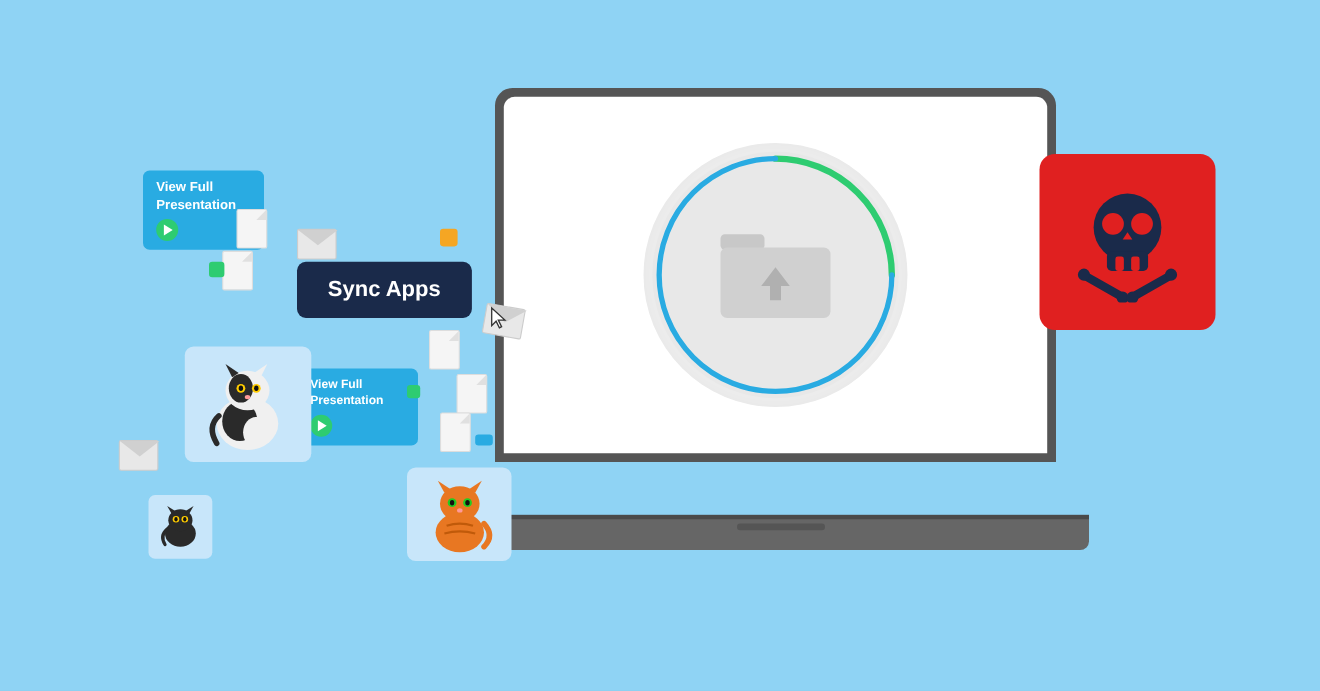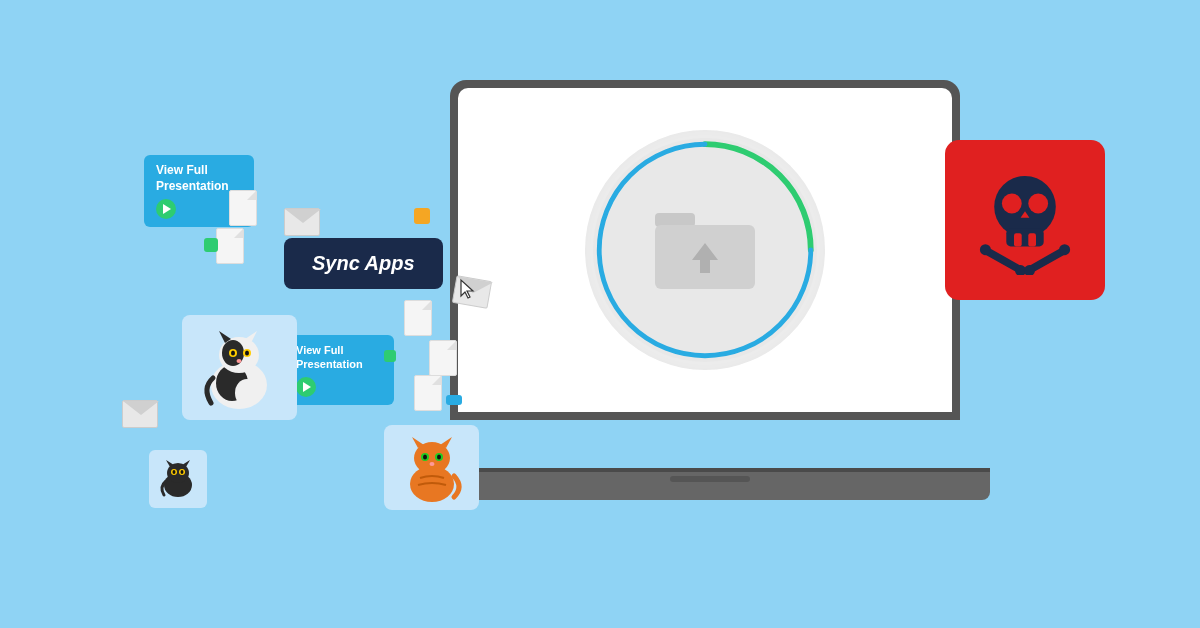--- a/index.html
+++ b/index.html
@@ -127,21 +127,21 @@
     }
 
     .skull-svg {
       width: 110px;
       height: 110px;
     }
 
     
     .floating-items {
       position: absolute;
-      left: 74px;
+      left: 60px;
       top: 60px;
       width: 400px;
       height: 510px;
     }
 
     
     .vfp-top {
       position: absolute;
       top: 95px;
       left: 70px;
@@ -181,21 +181,20 @@
       position: absolute;
       top: 178px;
       left: 210px;
       background: #1a2a4a;
       color: white;
       border-radius: 8px;
       padding: 14px 28px;
       font-size: 20px;
       font-weight: bold;
       cursor: default;
-      font-style: italic;
     }
 
     
     .cursor {
       position: absolute;
       top: 218px;
       left: 385px;
       width: 18px;
       height: 22px;
       z-index: 20;

